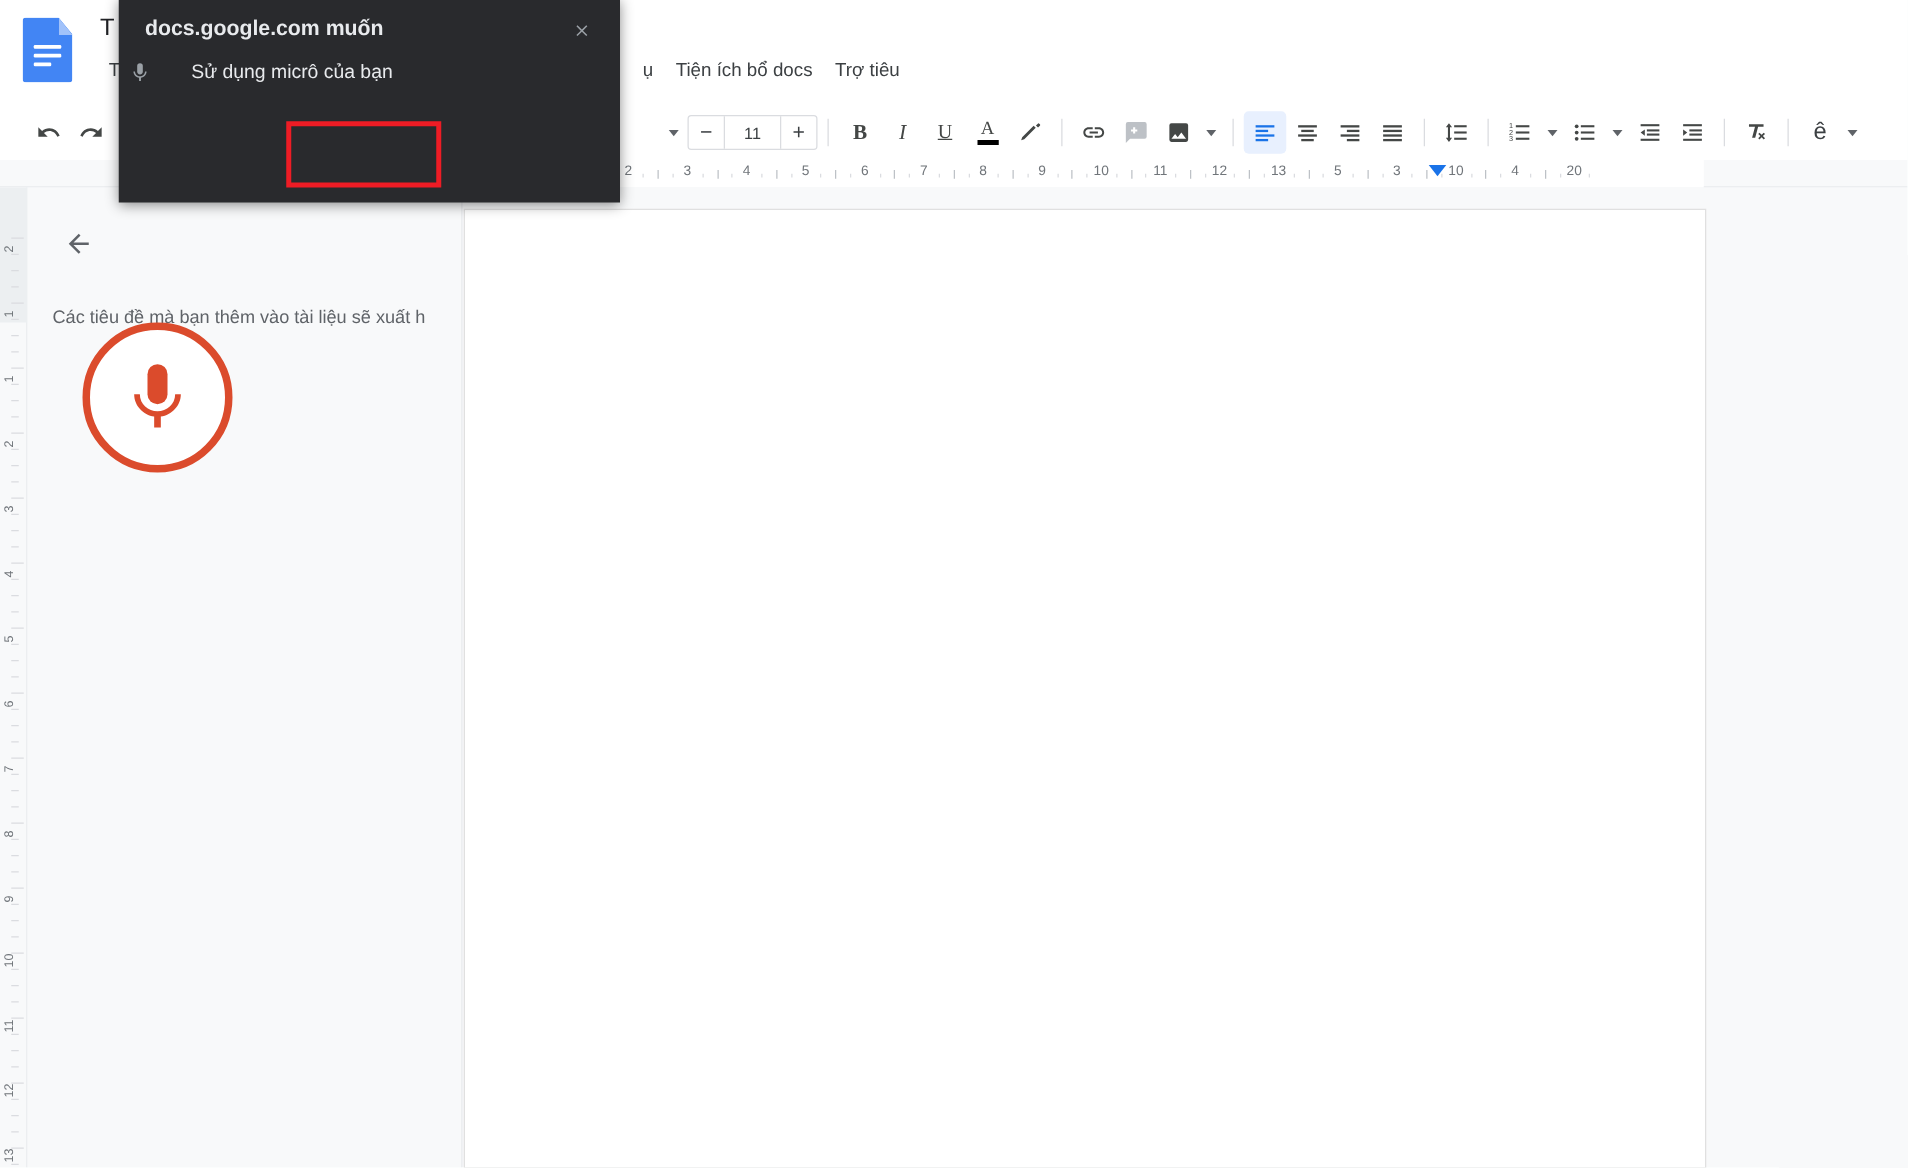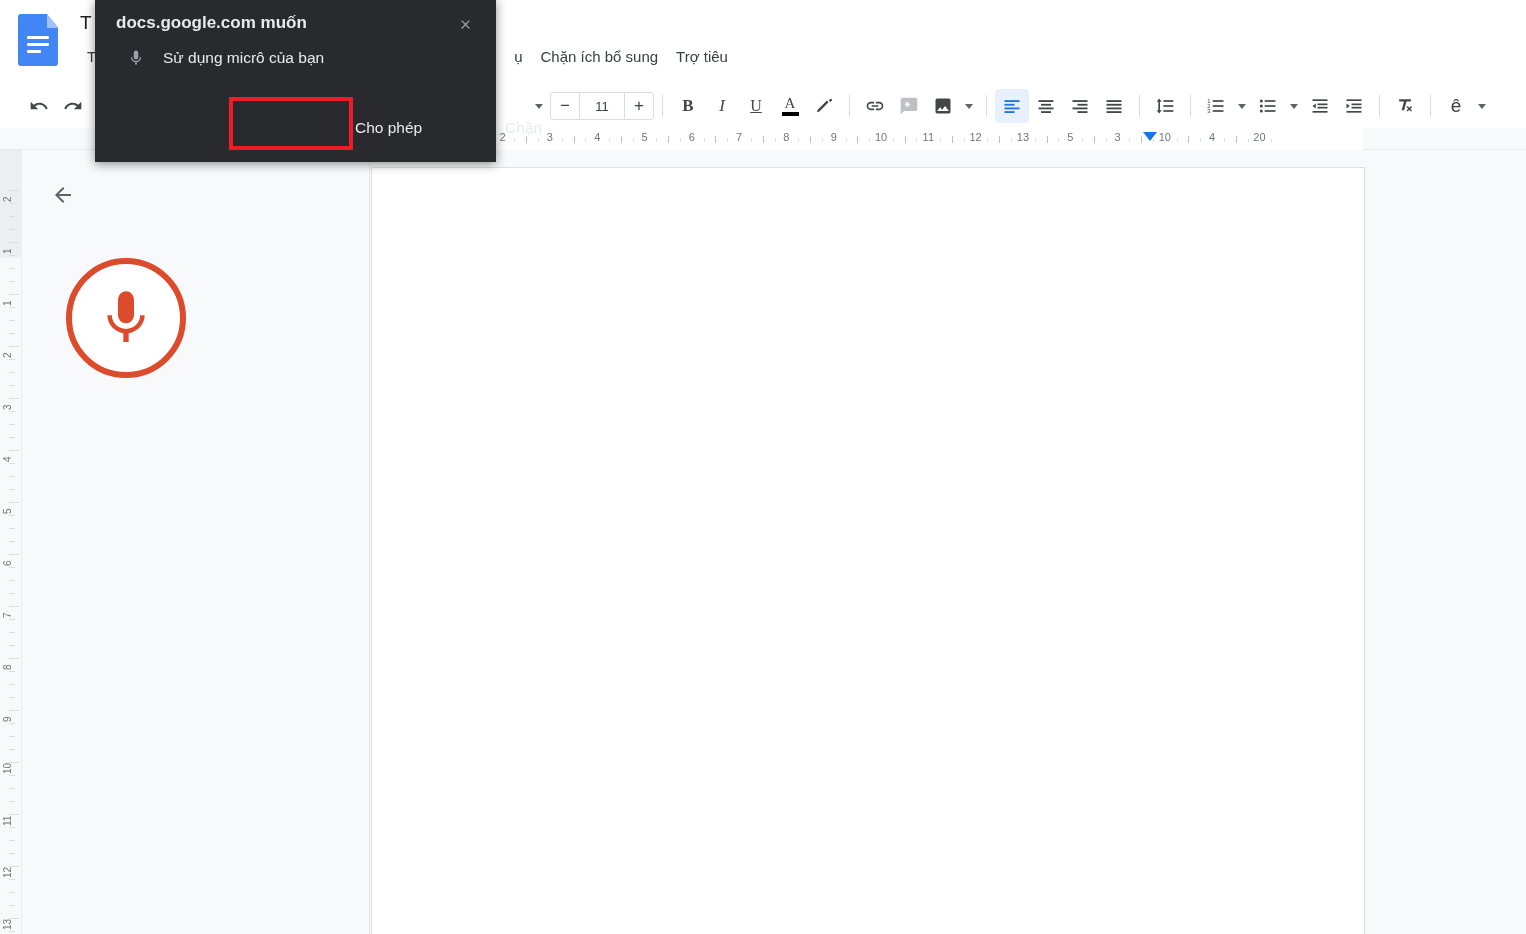--- a/index.html
+++ b/index.html
@@ -175,21 +175,21 @@
   .perm .title {
     position: absolute; left: 21px; top: 14px;
     font-size: 17px; font-weight: bold; color: #e8eaed;
   }
   .perm .close {
     position: absolute; right: 18px; top: 12px; width: 26px; height: 26px;
     display: flex; align-items: center; justify-content: center;
     color: #9aa0a6; font-size: 17px;
   }
   .perm .mic-row {
-    position: absolute; left: 32px; top: 50px; display: flex; align-items: center; gap: 18px; justify-content: space-between;
+    position: absolute; left: 8px; top: 50px; display: flex; align-items: center; gap: 32px; justify-content: space-between;
   }
   .perm .mic-row .lbl { font-size: 15.5px; color: #e8eaed; }
   .perm .actions {
     position: absolute; left: 0; top: 100px; width: 401px; height: 50px;
     display: flex; align-items: center;
   }
   .perm .btn {
     font-size: 15.5px; color: #e8eaed; padding: 8px 14px; border-radius: 4px;
   }
   .perm .btn.allow { position: absolute; left: 246px; top: 12px; }
@@ -213,21 +213,21 @@
         <div class="ln l2"></div>
         <div class="ln l3"></div>
       </div>
     </div>
 
     <div class="doc-title">T</div>
 
     <div class="menubar">
       <div class="mi">T</div>
       <div class="mi" style="margin-left:400px">ụ</div>
-      <div class="mi">Chặn ích bổ sung</div>
+      <div class="mi">Tiện ích bổ docs</div>
       <div class="mi">Trợ tiêu</div>
     </div>
 
     <div class="toolbar">
 
       <div class="tb-btn">
         <svg width="20" height="20" viewBox="0 0 24 24">
           <path fill="#444746" d="M12.5 8c-2.65 0-5.05 1-6.9 2.6L2 7v9h9l-3.62-3.62C8.85 11.22 10.6 10.5 12.5 10.5c3.54 0 6.55 2.31 7.6 5.5l2.37-.78C21.08 11.03 17.15 8 12.5 8z"></path>
         </svg>
       </div>
@@ -585,20 +585,21 @@
         <div class="vtick" style="top: 781px; width: 6px;"></div>
       </div>
   </div>
 
   <div class="outline">
     <div class="back">
       <svg width="24" height="24" viewBox="0 0 24 24">
         <path fill="#5f6368" d="M20 11H7.8l5.6-5.6L12 4l-8 8 8 8 1.4-1.4L7.8 13H20z"></path>
       </svg>
     </div>
+    <div class="hint">Các tiêu đề mà bạn thêm vào tài liệu sẽ xuất h</div>
   </div>
 
   <div class="canvas">
     <div class="page"></div>
   </div>
 
   <div class="mic-float">
     <svg width="64" height="64" viewBox="0 0 24 24">
       <path fill="#db4b2c" d="M12 14a3 3 0 003-3V5a3 3 0 00-6 0v6a3 3 0 003 3z"></path>
       <path fill="#db4b2c" d="M17.3 11c0 3-2.54 5.1-5.3 5.1S6.7 14 6.7 11H5c0 3.41 2.72 6.23 6 6.72V21h2v-3.28c3.28-.49 6-3.31 6-6.72h-1.7z"></path>
@@ -612,20 +613,16 @@
         <path fill="#9aa0a6" d="M19 6.41L17.59 5 12 10.59 6.41 5 5 6.41 10.59 12 5 17.59 6.41 19 12 13.41 17.59 19 19 17.59 13.41 12z"></path>
       </svg>
     </div>
     <div class="mic-row">
       <svg width="18" height="18" viewBox="0 0 24 24">
         <path fill="#9aa0a6" d="M12 14a3 3 0 003-3V5a3 3 0 00-6 0v6a3 3 0 003 3z"></path>
         <path fill="#9aa0a6" d="M17.3 11c0 3-2.54 5.1-5.3 5.1S6.7 14 6.7 11H5c0 3.41 2.72 6.23 6 6.72V21h2v-3.28c3.28-.49 6-3.31 6-6.72h-1.7z"></path>
       </svg>
       <span class="lbl">Sử dụng micrô của bạn</span>
     </div>
-    <div class="actions">
-      <div class="btn allow">Cho phép</div>
-      <div class="btn block">Chặn</div>
-    </div>
   </div>
   <div class="annot-box"></div>
 
 </div>
 
 </body></html>

